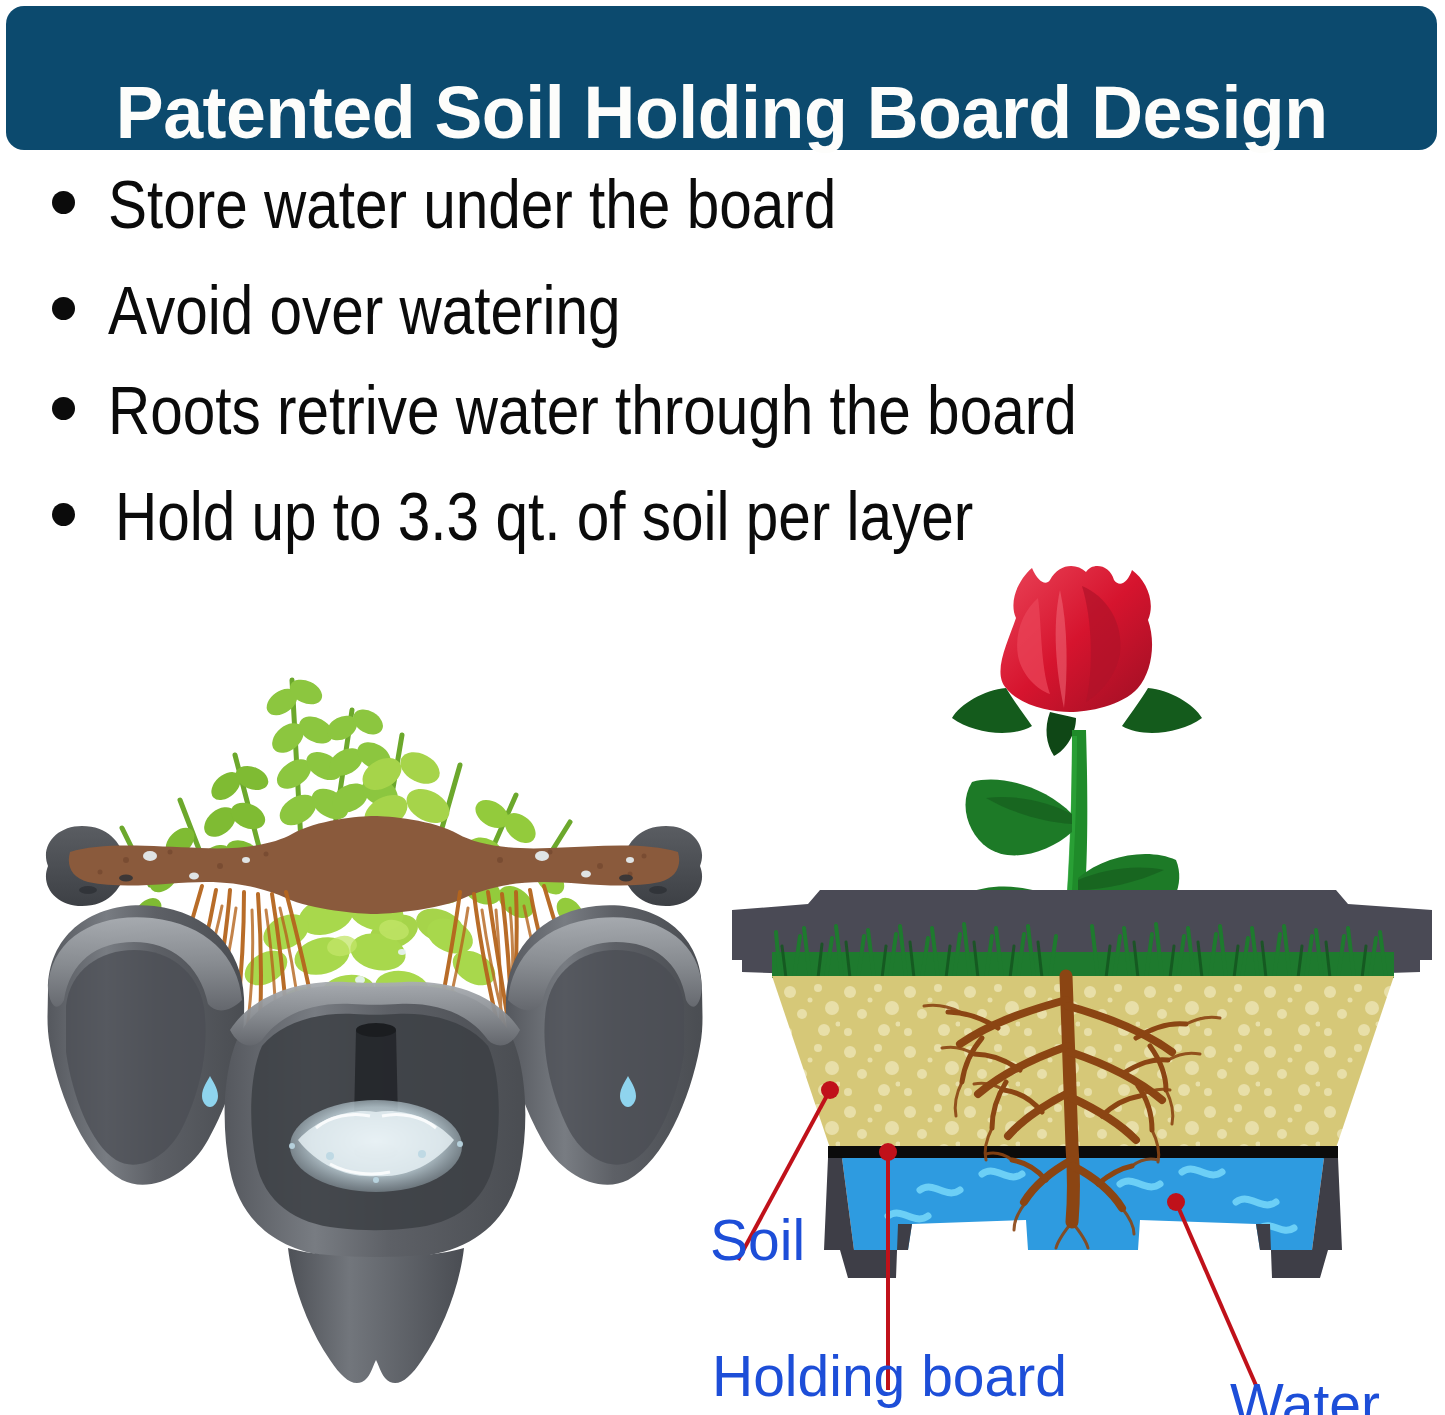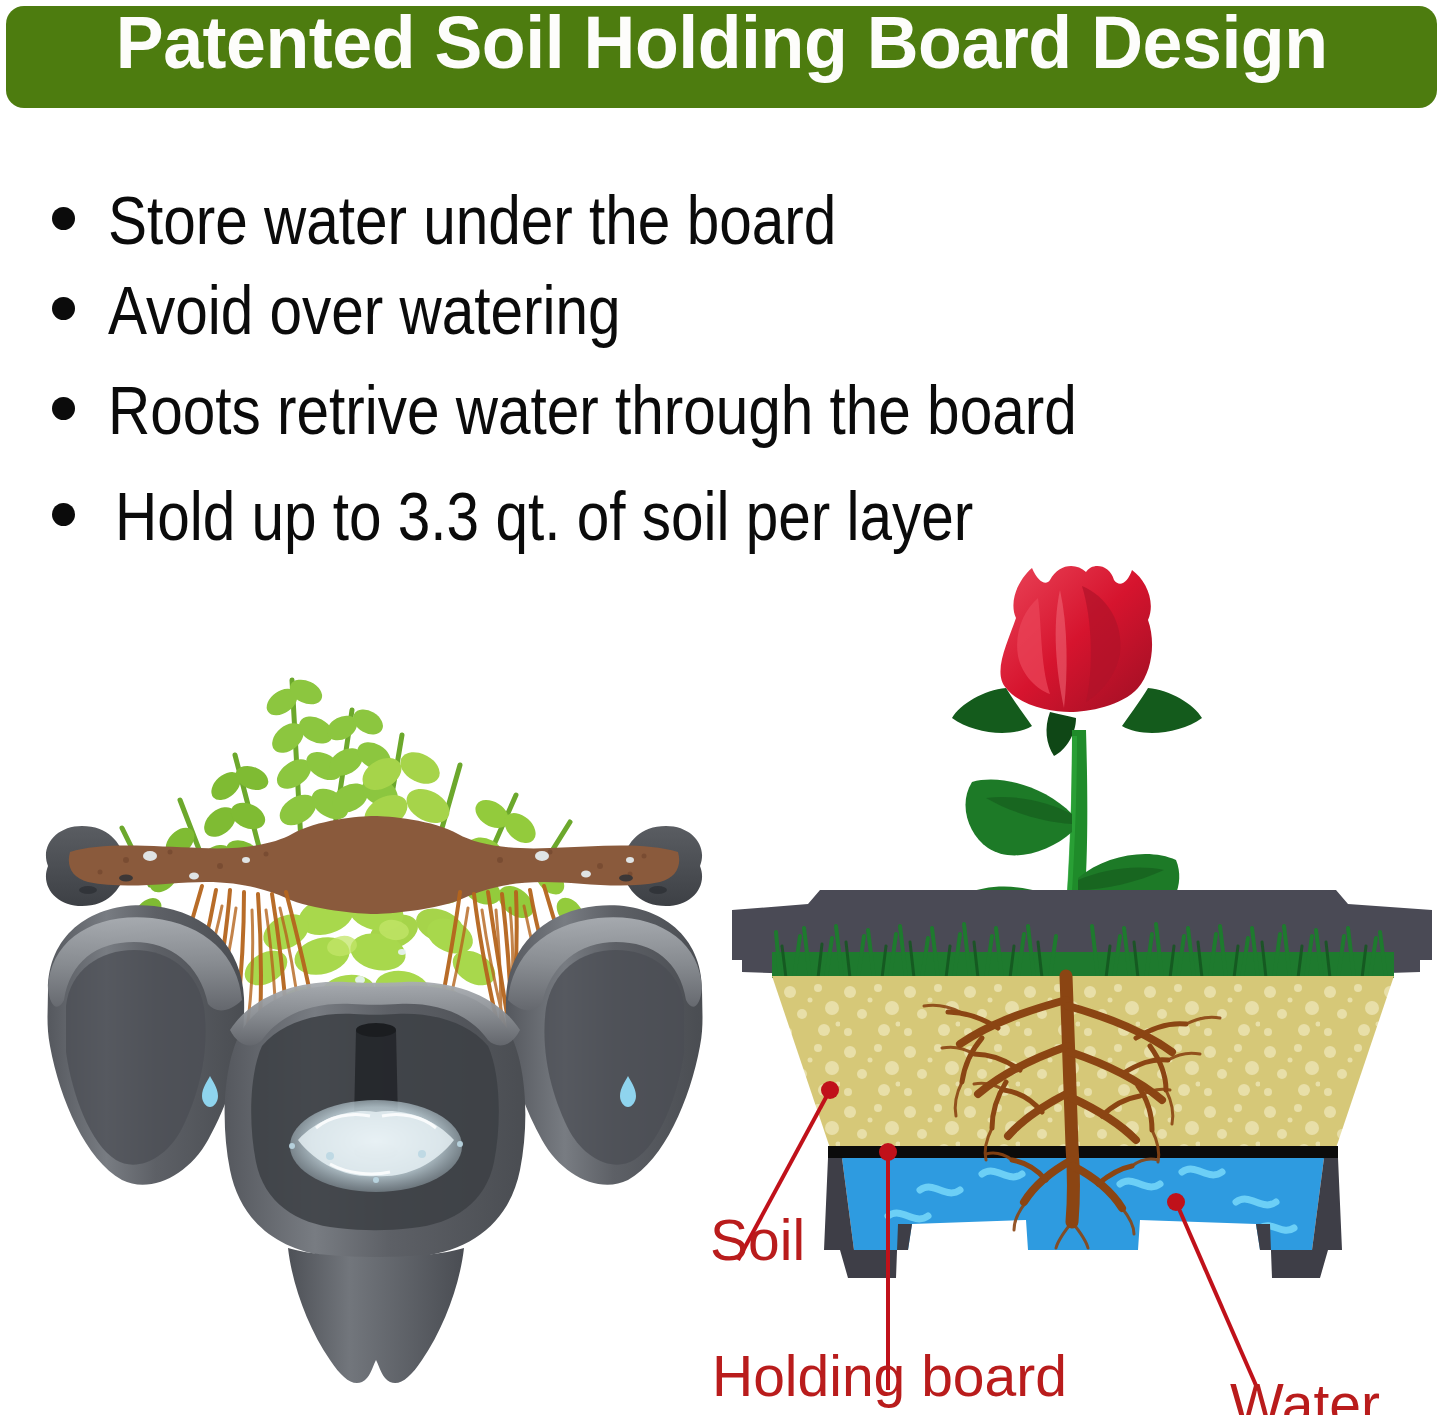--- a/index.html
+++ b/index.html
@@ -5,56 +5,56 @@
 <style>
   html,body{margin:0;padding:0;background:#ffffff;}
   body{
     width:1445px;height:1415px;position:relative;overflow:hidden;
     font-family:"Liberation Sans","DejaVu Sans",sans-serif;
     background:#ffffff;
   }
 
   
   .banner{
-    position:absolute;left:6px;top:6px;width:1431px;height:102px;
-    background:#4d7c0f;border-radius:18px;
-    display:flex;align-items:flex-start;justify-content:center;
+    position:absolute;left:6px;top:6px;width:1431px;height:144px;
+    background:#0c4a6e;border-radius:18px;
+    display:flex;align-items:flex-end;justify-content:center;
   }
   .banner-title{
     color:#fdfdfb;font-weight:bold;font-size:74px;line-height:1;
     letter-spacing:-0.5px;white-space:nowrap;
     transform:scaleX(0.97);transform-origin:center;
     font-family:"Liberation Sans Narrow","Liberation Sans",sans-serif;
   }
 
   
   .bullets{position:absolute;left:0;top:140px;width:1445px;height:430px;}
   .bullet-row{position:absolute;left:52px;display:flex;align-items:baseline;}
   .bullet-dot{
     width:23px;height:23px;border-radius:50%;background:#0b0b0b;
     flex:0 0 auto;position:relative;top:-14px;
   }
   .bullet-text{
     margin-left:33px;color:#0b0b0b;font-size:68px;line-height:1;
     white-space:nowrap;transform:scaleX(0.86);transform-origin:left center;
     font-family:"Liberation Sans","DejaVu Sans",sans-serif;
   }
-  .b0{top:30px;margin-top:16px;}   .b1{top:136px;}   .b2{top:236px;}   .b3{top:342px;gap:7px;}
+  .b0{top:30px;}   .b1{top:136px;}   .b2{top:236px;}   .b3{top:342px;gap:7px;}
 
   
   .photo{position:absolute;left:30px;top:560px;width:690px;height:845px;}
   .photo svg{position:absolute;left:0;top:0;width:690px;height:845px;}
 
   
   .diagram{position:absolute;left:720px;top:560px;width:725px;height:855px;}
   .diagram svg{position:absolute;left:0;top:0;width:725px;height:855px;}
 
   
   .callout{
-    position:absolute;color:#b91c1c;font-size:57px;line-height:1;
+    position:absolute;color:#1d4ed8;font-size:57px;line-height:1;
     white-space:nowrap;
     font-family:"Liberation Sans","DejaVu Sans",sans-serif;
   }
   .callout-soil{left:710px;top:1212px;}
   .callout-board{left:712px;top:1348px;}
   .callout-water{left:1230px;top:1348px;margin-top:28px;}
 </style>
 </head>
 <body>
 

